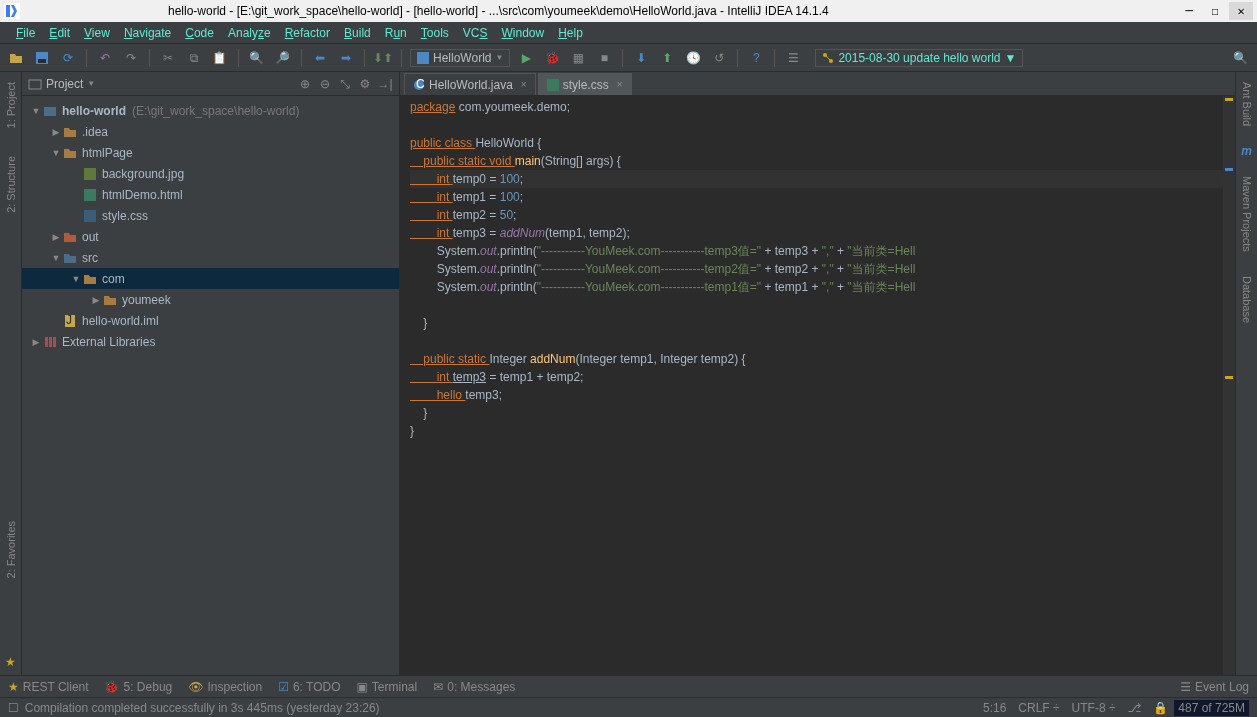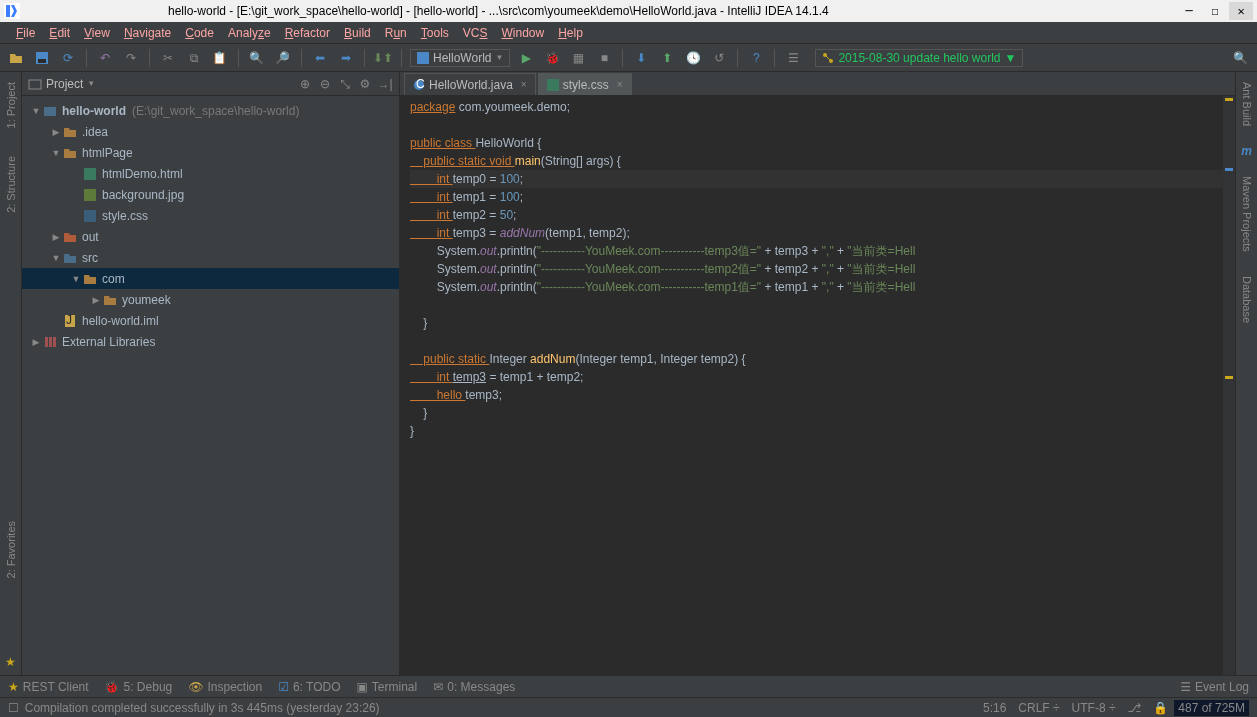--- a/index.html
+++ b/index.html
@@ -4,28 +4,28 @@
 <style>
 * { margin:0; padding:0; box-sizing:border-box; font-family:"Segoe UI",Tahoma,sans-serif; font-size:12px; }
 body { background:#3c3f41; color:#a9b7c6; width:1257px; height:717px; overflow:hidden; display:flex; flex-direction:column; }
 .titlebar { height:22px; background:#f0f0f0; color:#000; display:flex; align-items:center; padding:0 4px; }
 .titlebar .logo { width:16px; height:16px; margin-right:8px; display:inline-flex; }
 .titlebar .title { flex:1; text-align:left; font-size:12px; padding-left:140px; }
 .titlebar .winbtns { display:flex; gap:2px; }
 .titlebar .winbtn { width:24px; height:18px; display:flex; align-items:center; justify-content:center; font-family:monospace; font-size:12px; }
 .titlebar .winbtn.close { background:#d9d9d9; }
 .menubar { height:22px; background:#3c3f41; display:flex; align-items:center; padding:0 10px; gap:2px; border-bottom:1px solid #2b2b2b; }
-.menubar .mitem { padding:2px 6px; color:#fca5a5; cursor:default; }
+.menubar .mitem { padding:2px 6px; color:#5eead4; cursor:default; }
 .menubar .mitem u { text-decoration:underline; }
 .toolbar { height:28px; background:#3c3f41; display:flex; align-items:center; padding:0 6px; gap:6px; border-bottom:1px solid #2b2b2b; }
 .toolbar .tbtn { width:20px; height:20px; display:flex; align-items:center; justify-content:center; color:#888; }
 .toolbar .sep { width:1px; height:18px; background:#555; margin:0 2px; }
 .toolbar .run-combo { display:flex; align-items:center; border:1px solid #555; padding:1px 6px; color:#bbb; gap:4px; }
 .toolbar .run-combo .tri { font-size:8px; color:#888; }
-.toolbar .vcs-combo { display:flex; align-items:center; border:1px solid #555; padding:1px 6px; color:#22c55e; gap:4px; font-family:Consolas,monospace; margin-left:6px; }
+.toolbar .vcs-combo { display:flex; align-items:center; border:1px solid #555; padding:1px 6px; color:#5eead4; gap:4px; font-family:Consolas,monospace; margin-left:6px; }
 .toolbar .spacer { flex:1; }
 .main { flex:1; display:flex; overflow:hidden; }
 .leftgutter { width:22px; background:#3c3f41; border-right:1px solid #2b2b2b; display:flex; flex-direction:column; align-items:center; padding-top:4px; gap:16px; }
 .leftgutter .vtab { writing-mode:vertical-rl; transform:rotate(180deg); color:#888; font-size:11px; padding:6px 2px; cursor:default; }
 .leftgutter .star { color:#caa61a; margin-top:auto; margin-bottom:6px; }
 .projectpane { width:378px; background:#3c3f41; border-right:1px solid #2b2b2b; display:flex; flex-direction:column; }
 .projhdr { height:24px; display:flex; align-items:center; padding:0 6px; border-bottom:1px solid #2b2b2b; gap:4px; }
 .projhdr .txt { color:#bbbbbb; }
 .projhdr .tri { font-size:8px; color:#888; }
 .projhdr .sp { flex:1; }
@@ -209,32 +209,32 @@
         <span class="ic">
             <svg width="14" height="14">
               <path d="M1 3h5l1 2h6v7H1z" fill="#a87b41"></path>
             </svg>
           </span>
         <span class="label">htmlPage</span>
       </div>
       <div class="row" style="padding-left:60px">
         <span class="ic">
             <svg width="14" height="14">
+              <rect x="1" y="1" width="12" height="12" fill="#5e7a3a"></rect>
+            </svg>
+          </span>
+        <span class="label">background.jpg</span>
+      </div>
+      <div class="row" style="padding-left:60px">
+        <span class="ic">
+            <svg width="14" height="14">
               <rect x="1" y="1" width="12" height="12" fill="#3a7a5e"></rect>
             </svg>
           </span>
         <span class="label">htmlDemo.html</span>
-      </div>
-      <div class="row" style="padding-left:60px">
-        <span class="ic">
-            <svg width="14" height="14">
-              <rect x="1" y="1" width="12" height="12" fill="#5e7a3a"></rect>
-            </svg>
-          </span>
-        <span class="label">background.jpg</span>
       </div>
       <div class="row" style="padding-left:60px">
         <span class="ic">
             <svg width="14" height="14">
               <rect x="1" y="1" width="12" height="12" fill="#3a5e7a"></rect>
             </svg>
           </span>
         <span class="label">style.css</span>
       </div>
       <div class="row" style="padding-left:28px">

